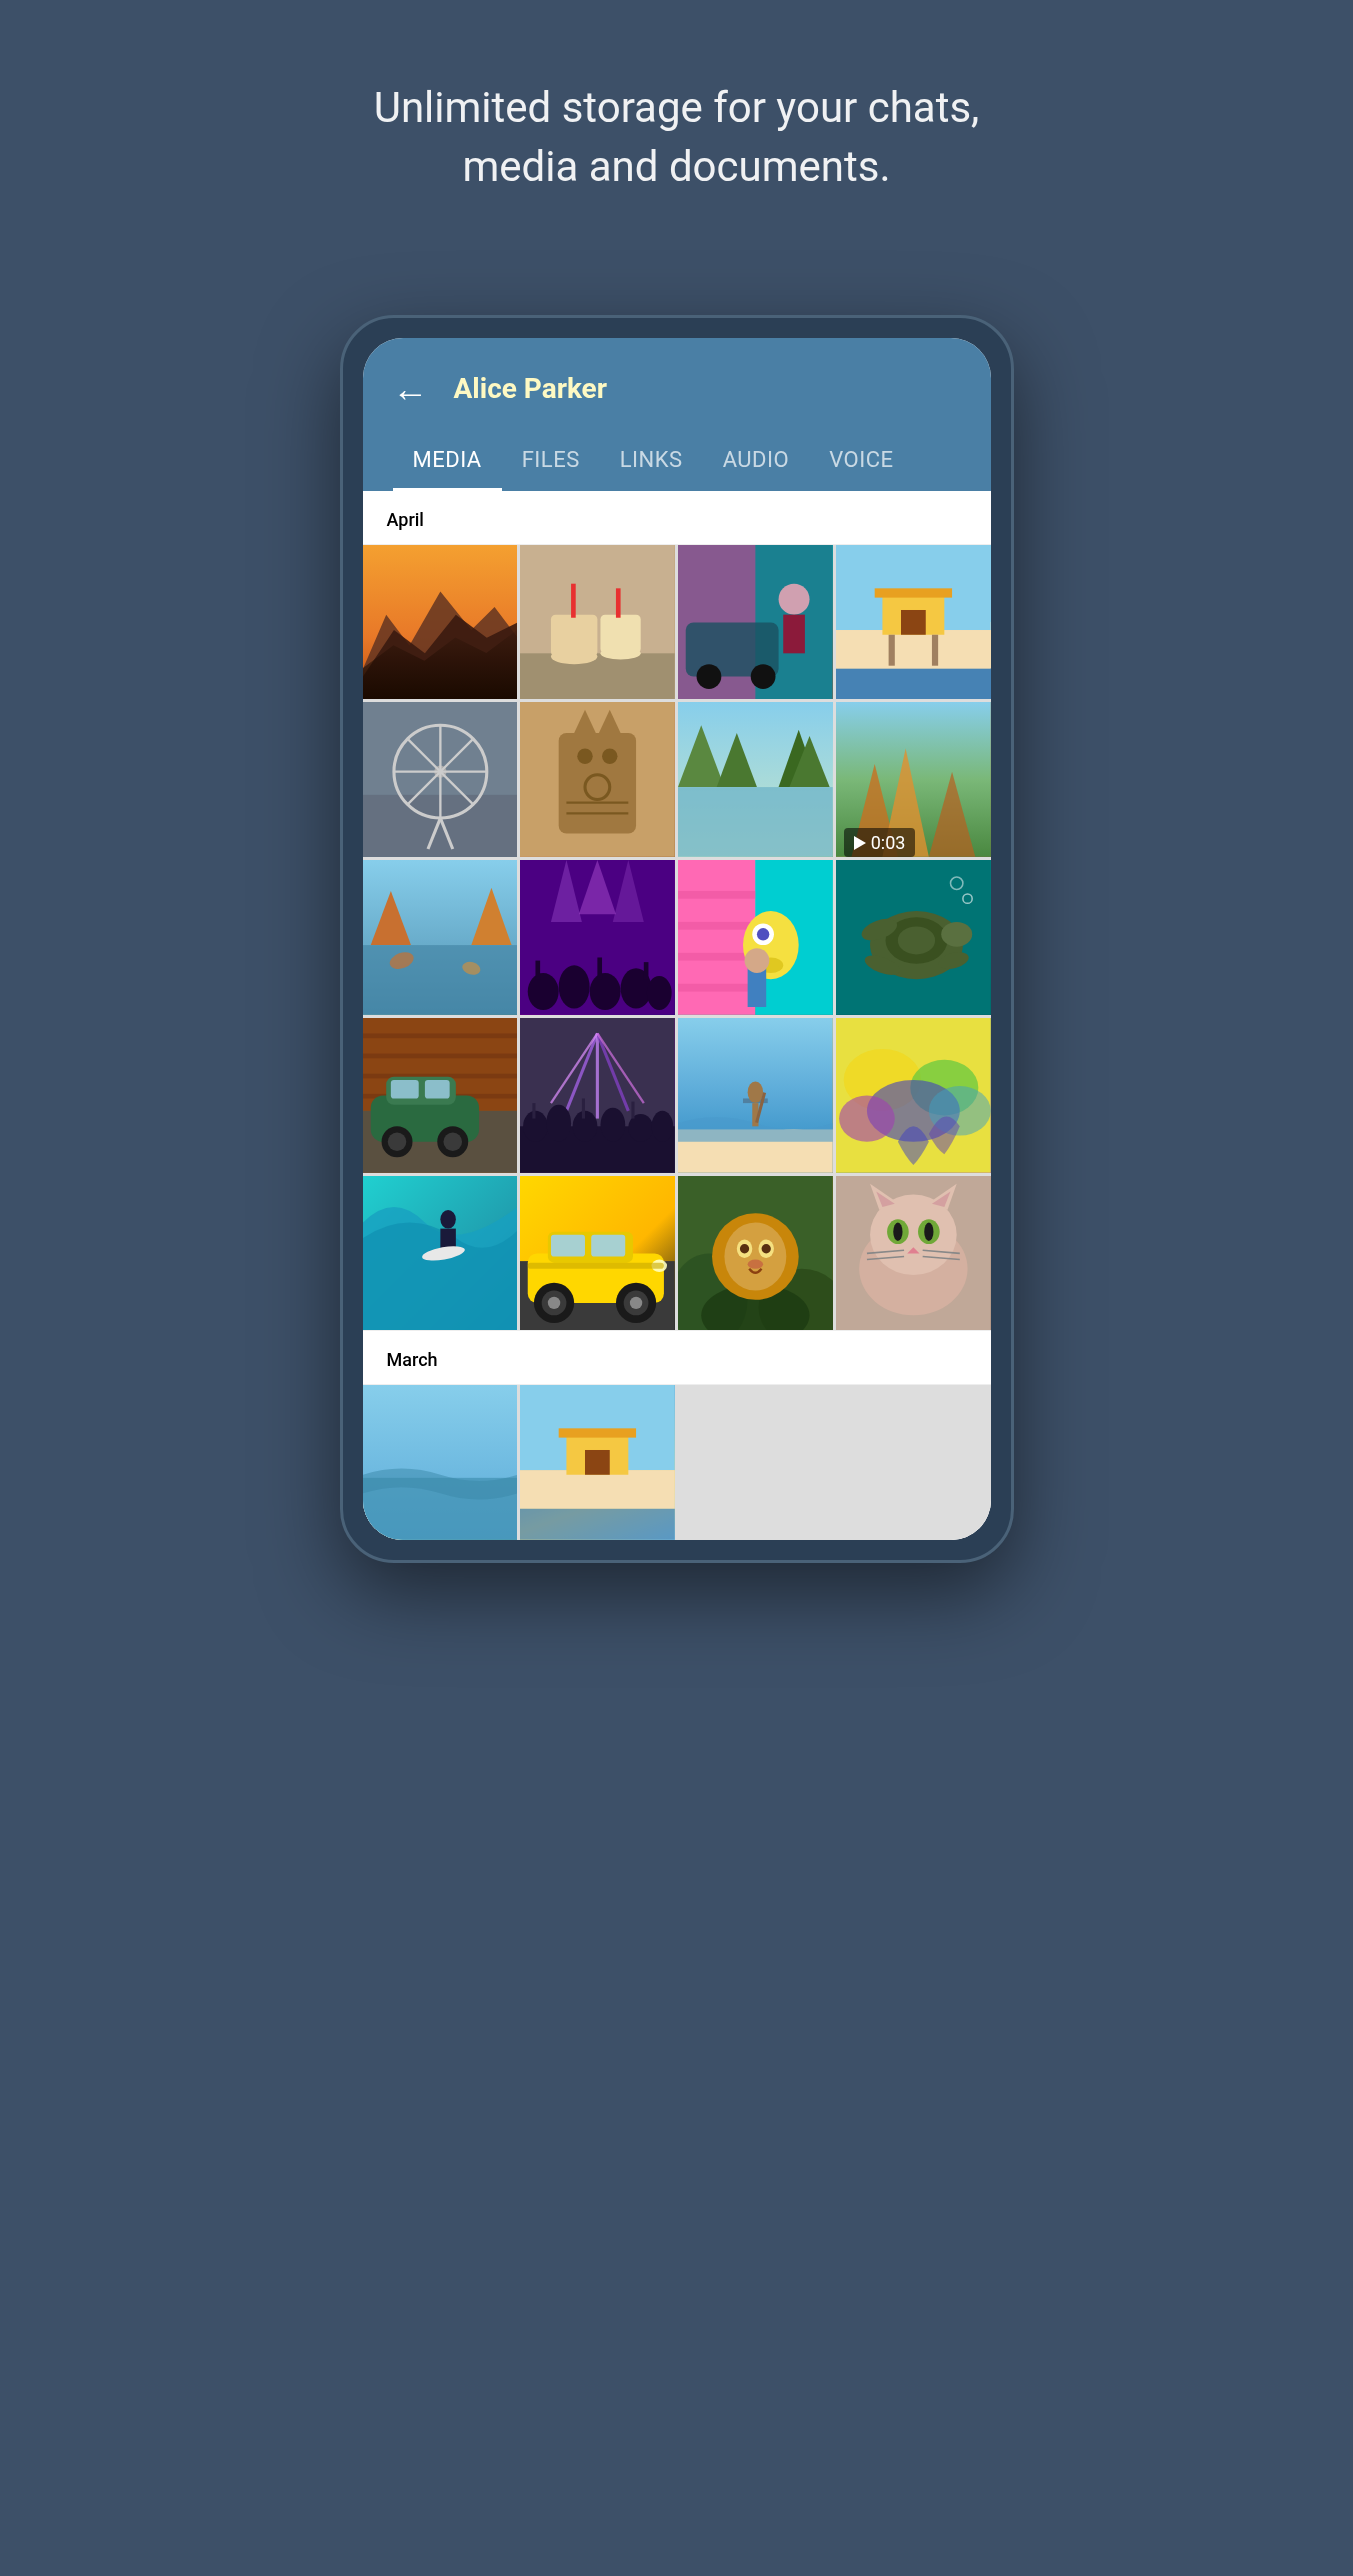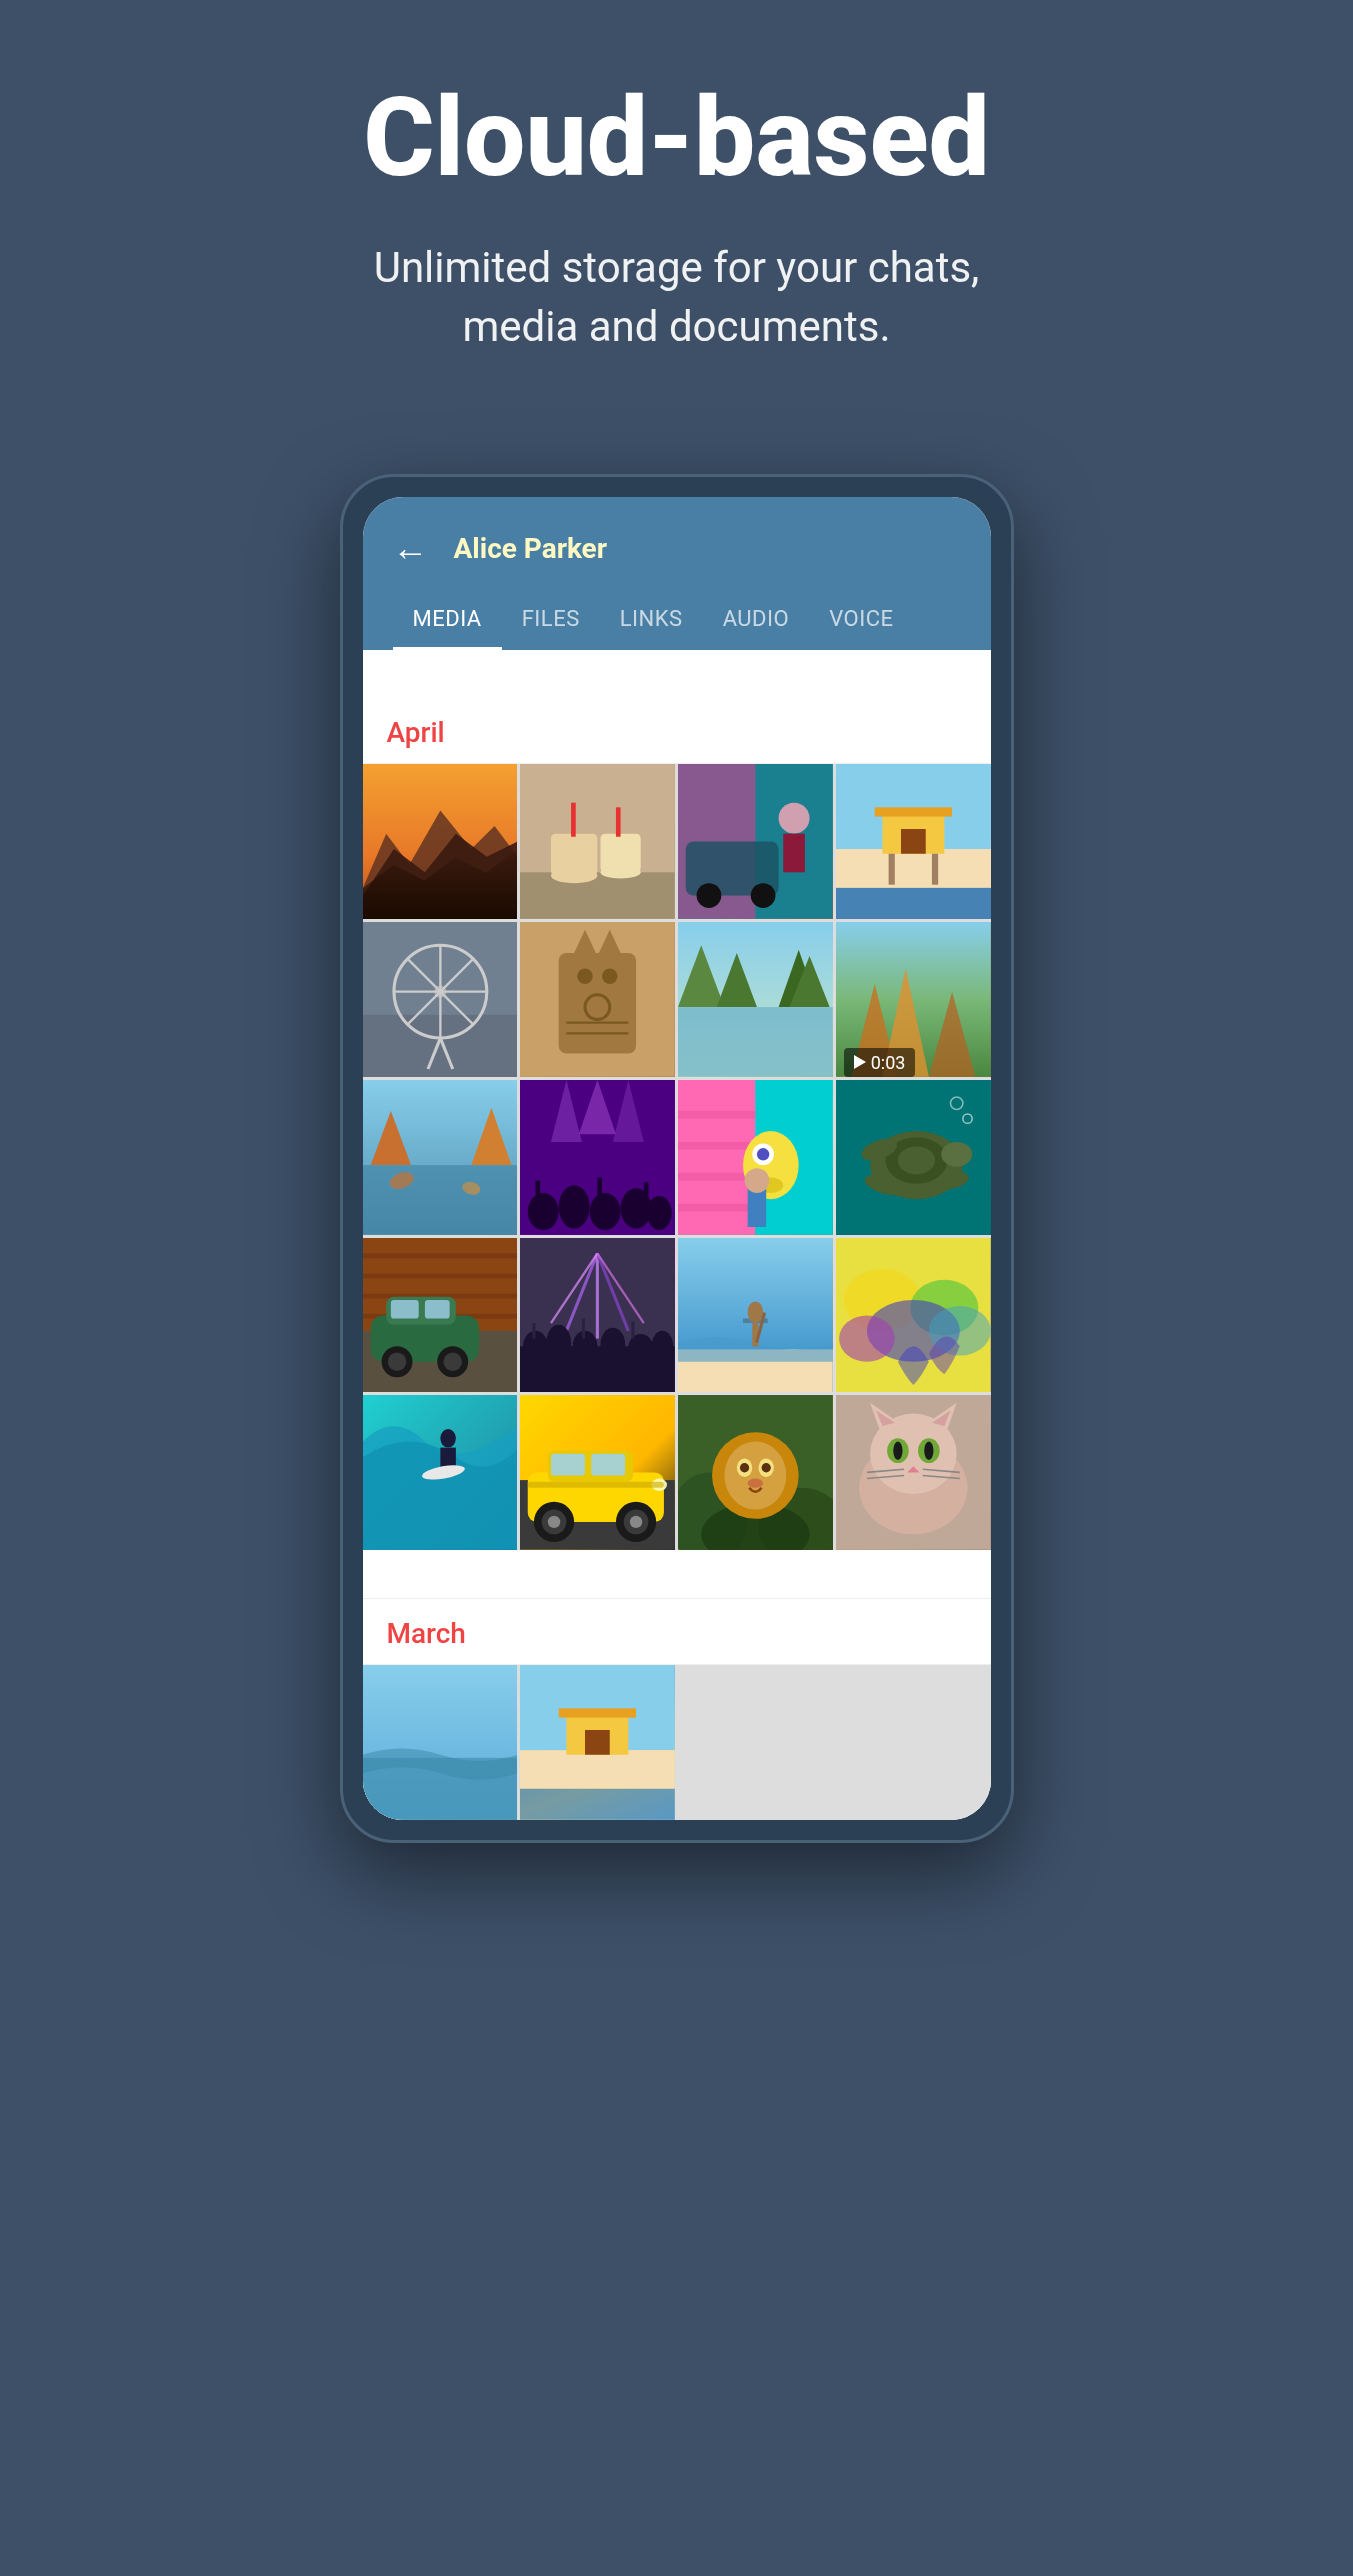--- a/index.html
+++ b/index.html
@@ -101,25 +101,24 @@
       border-bottom: 3px solid white;
     }
 
     
     .content-area {
       background: white;
     }
 
     .month-label {
       padding: 18px 24px 14px;
-      font-size: 28px;
+      font-size: 18px;
       font-weight: 500;
-      color: #ef4444;
+      color: #000000;
       border-bottom: 1px solid #eee;
-      margin-top: 48px;
     }
 
     
     .photo-grid {
       display: grid;
       grid-template-columns: repeat(4, 1fr);
       gap: 3px;
       background: #ddd;
     }
 
@@ -227,21 +226,20 @@
     .photo-smoke { background: linear-gradient(135deg, #f0e040 0%, #80d840 30%, #4040d0 70%, #a040d0 100%); }
 
     .march-section .month-label {
       border-top: 1px solid #eee;
     }
   </style>
 </head>
 <body>
 
 <section class="hero-section">
-  <h1 class="hero-title">Cloud-based</h1>
   <p class="hero-subtitle">Unlimited storage for your chats, media and documents.</p>
 </section>
 
 <div class="phone-wrapper">
   <div class="phone-screen">
 
     <div class="chat-header">
       <div class="chat-header-top">
         <span class="back-arrow">←</span>
         <span class="chat-name">Alice Parker</span>

